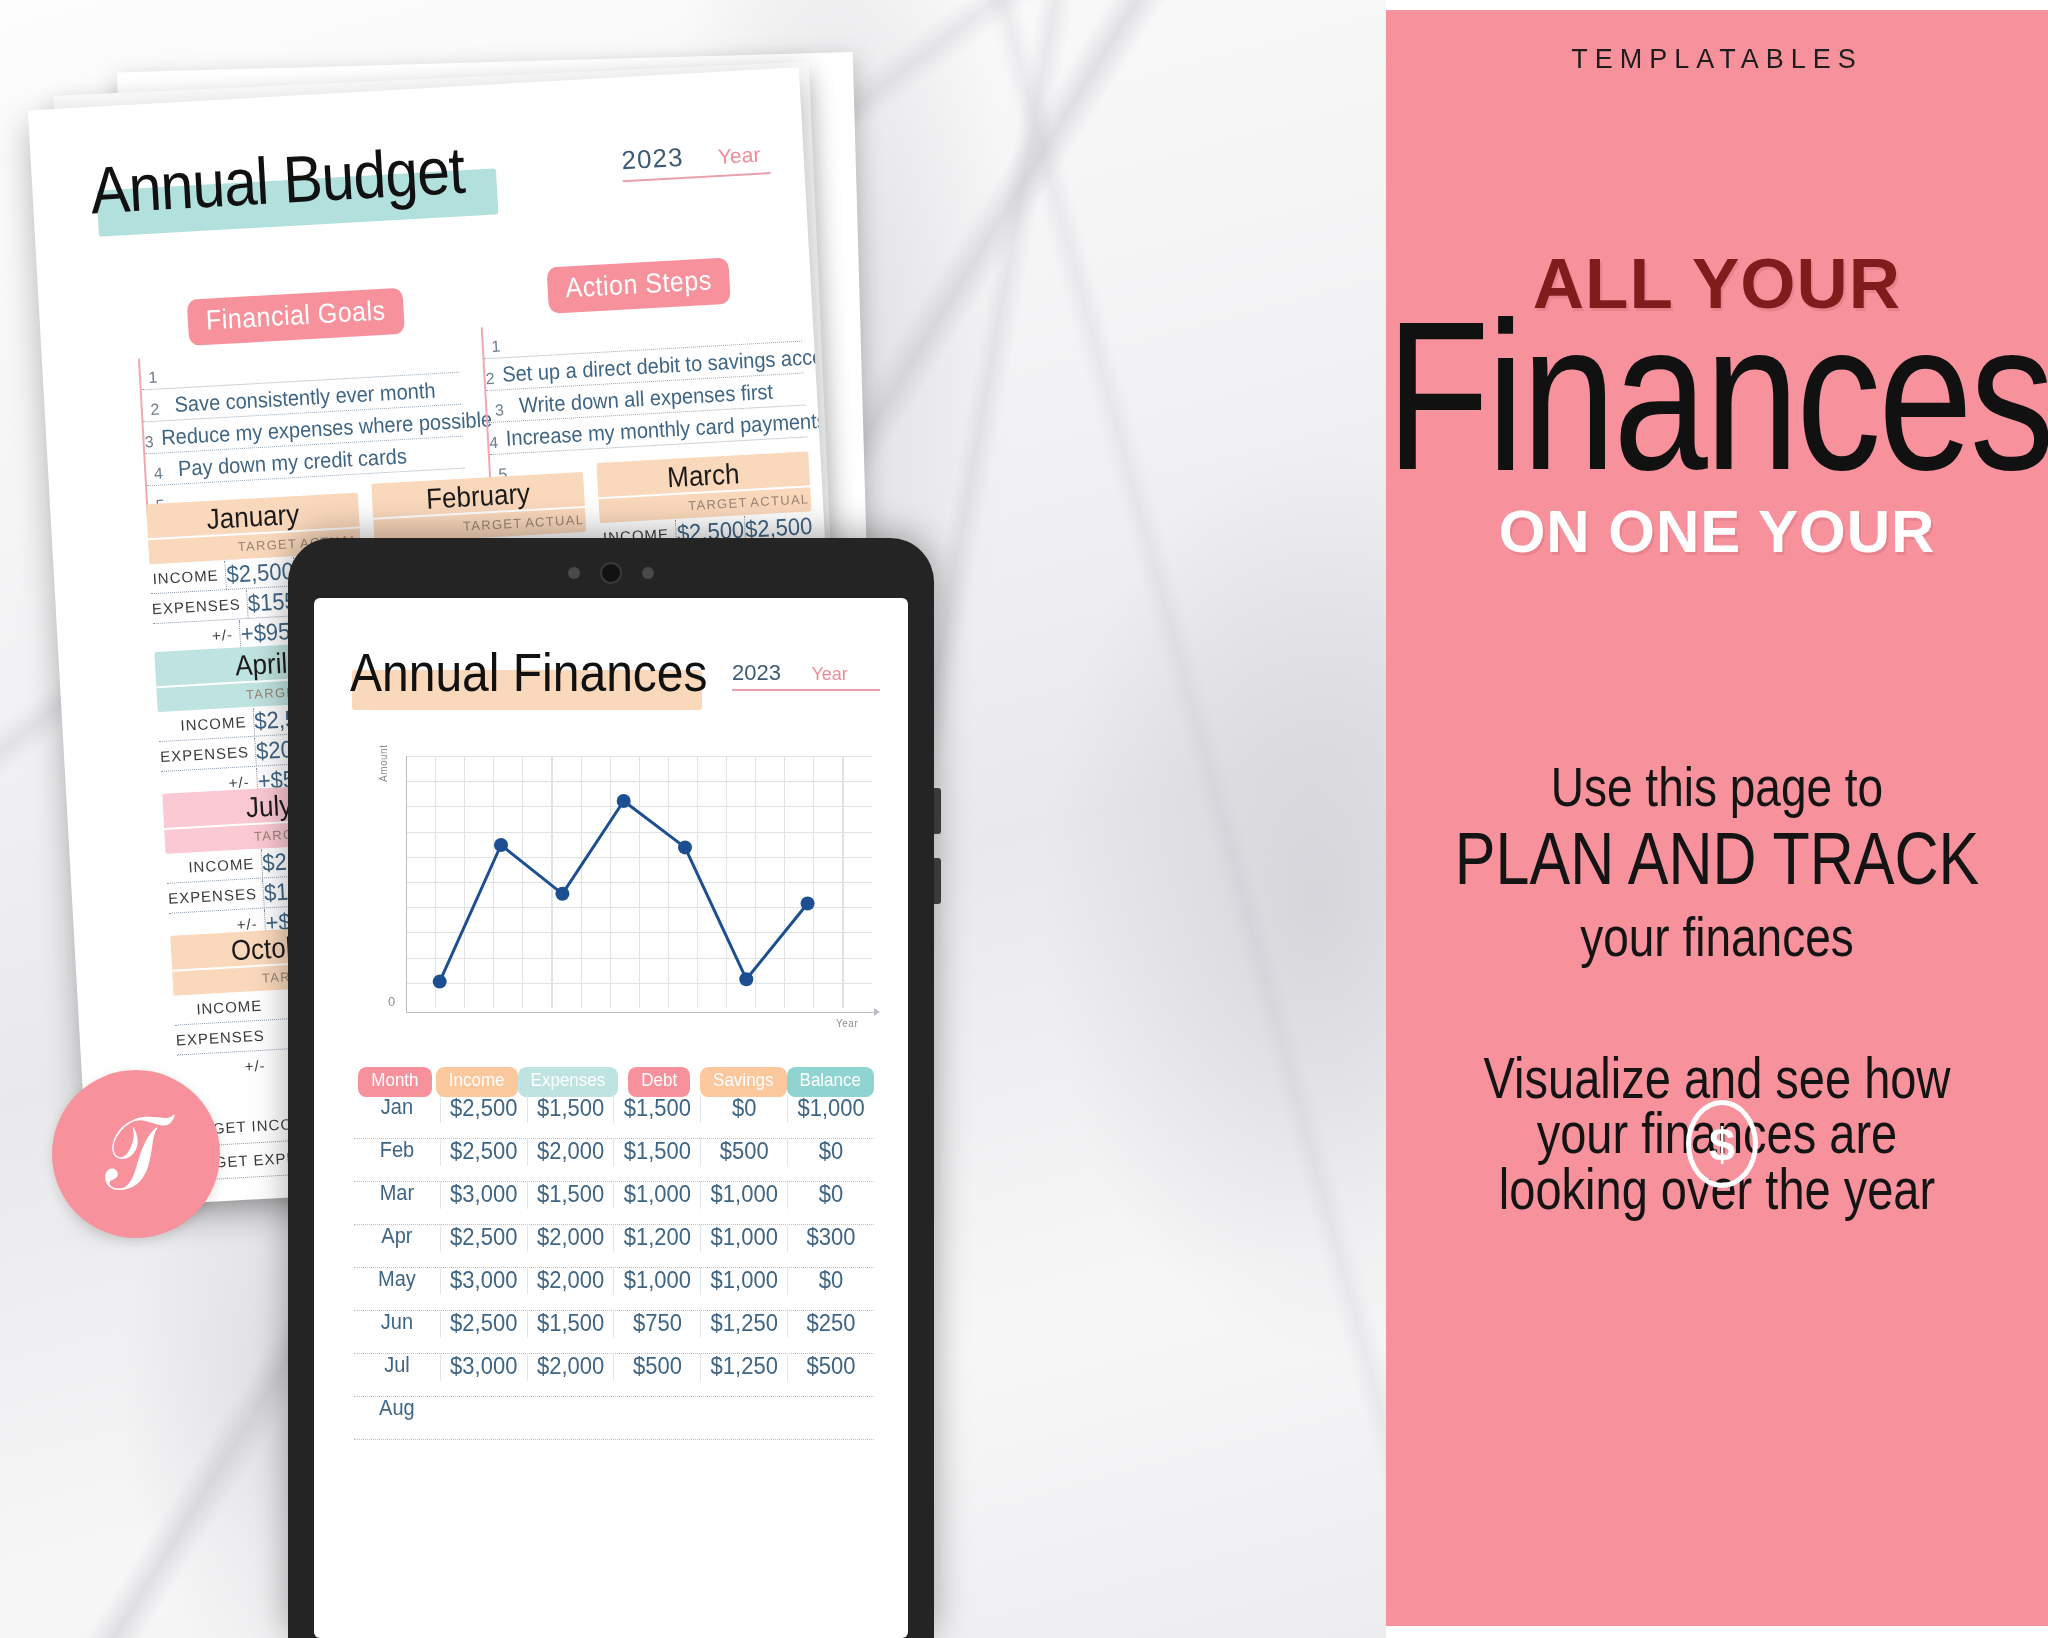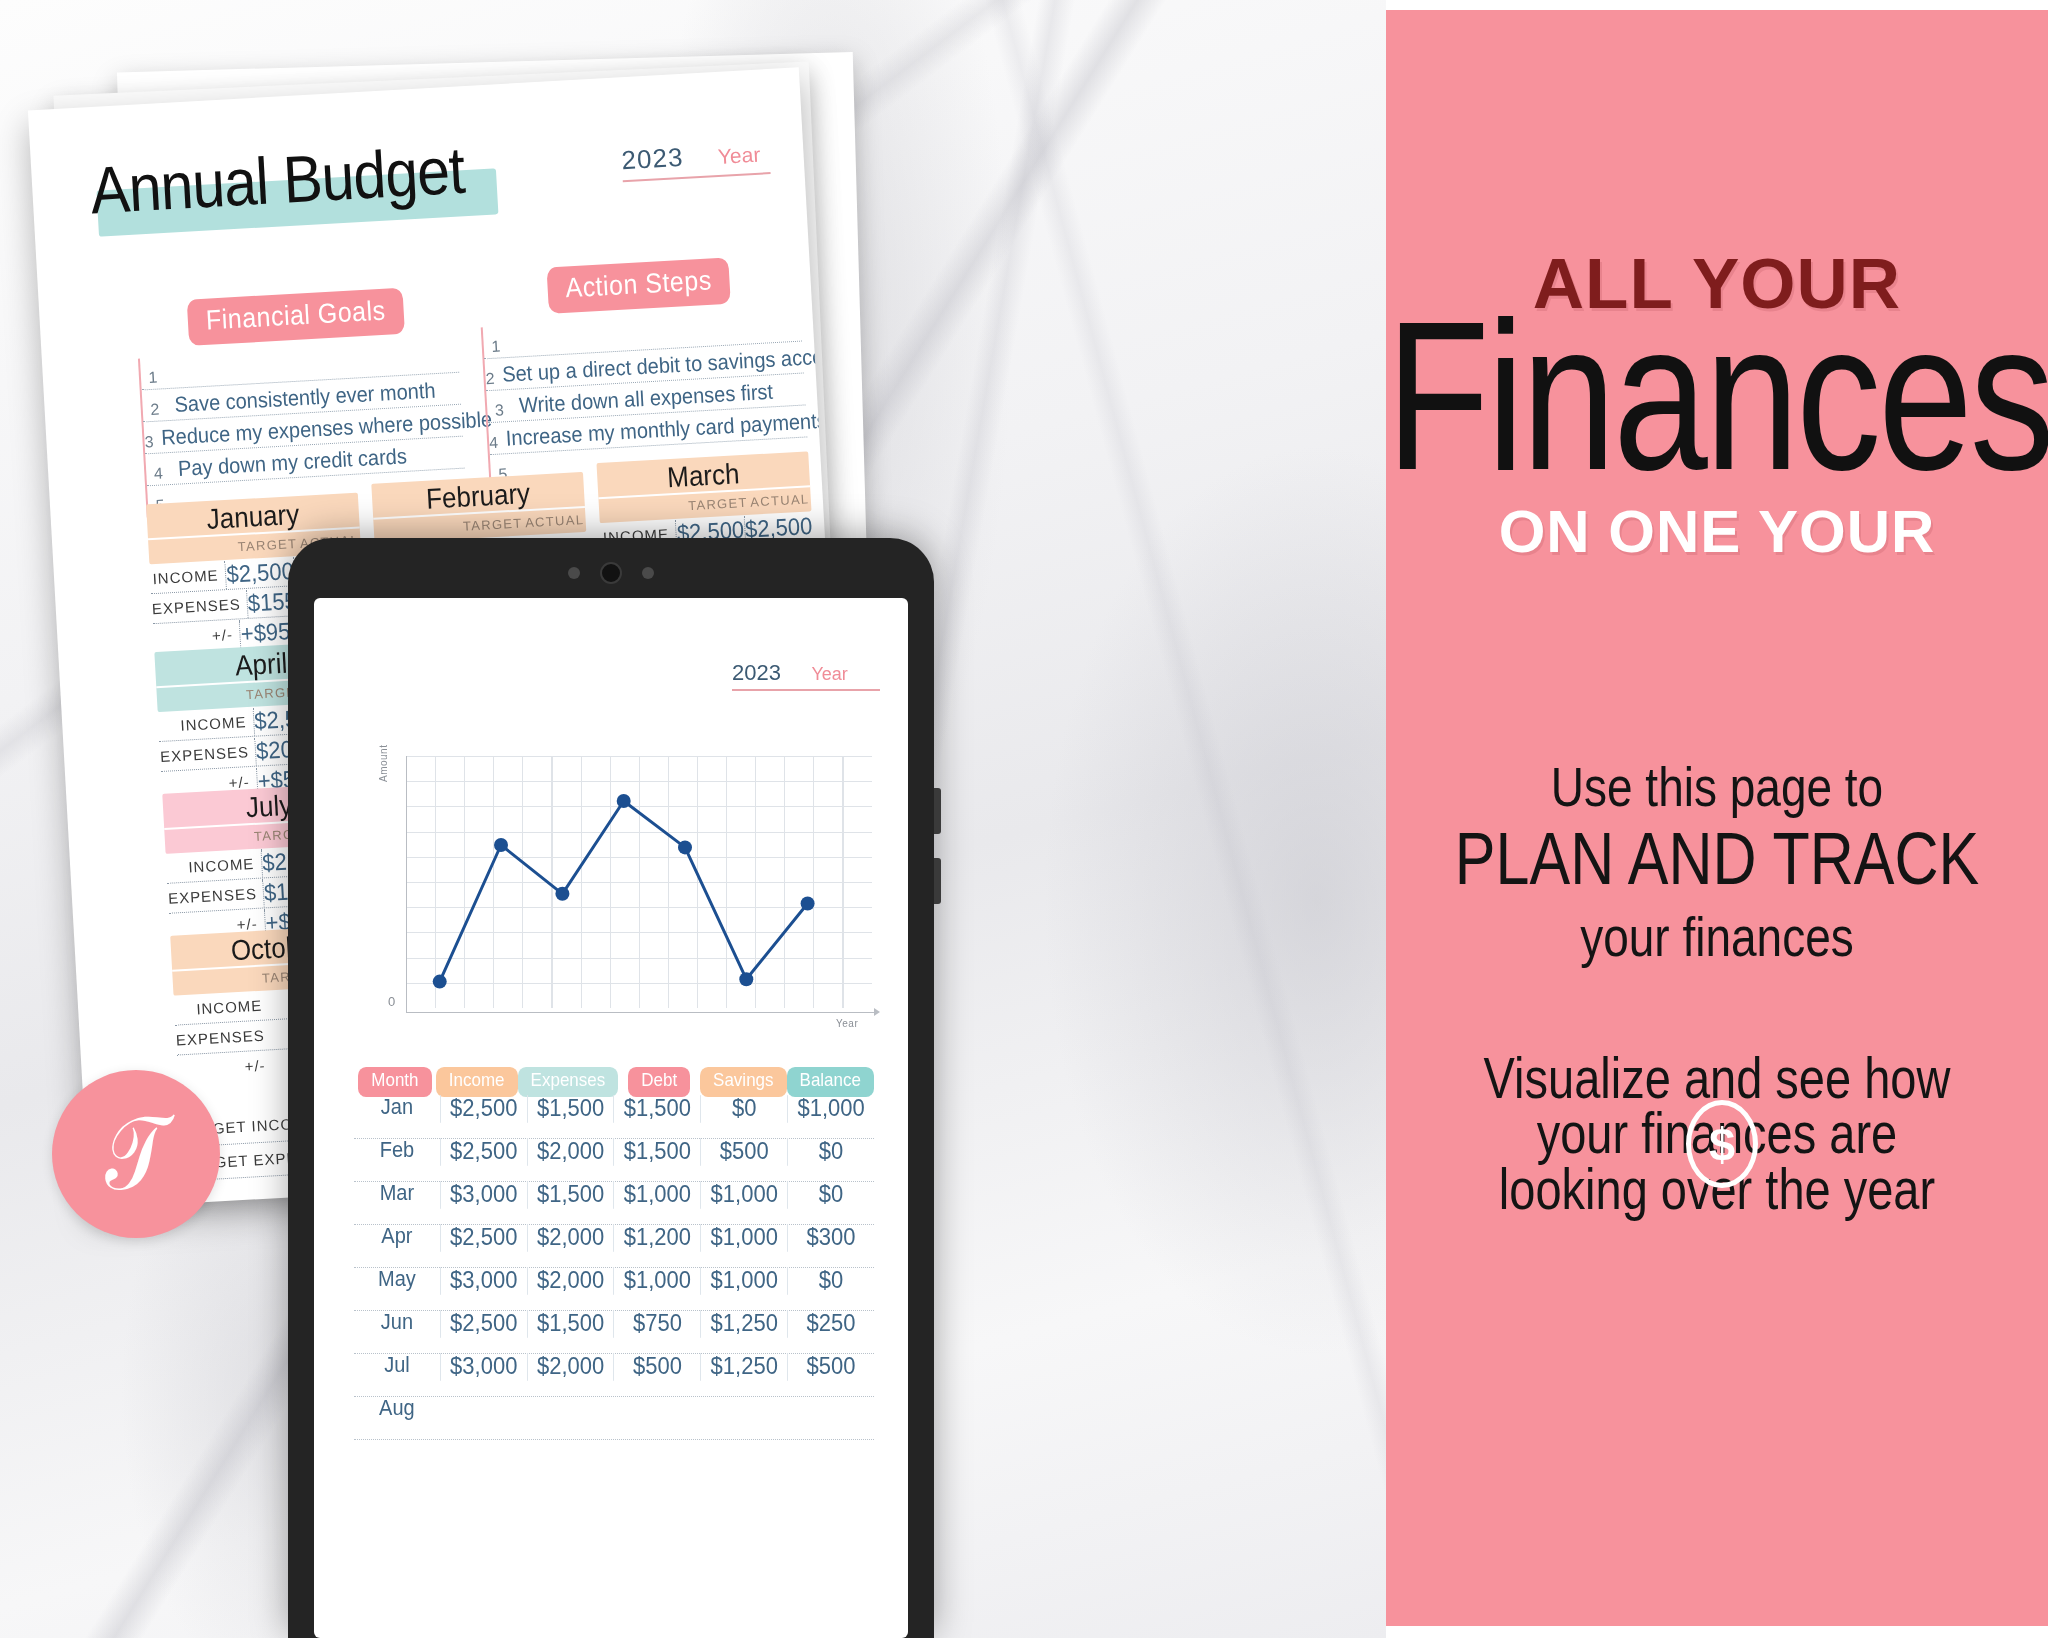--- a/index.html
+++ b/index.html
@@ -472,20 +472,24 @@
 
   <div class="tablet">
     <div class="cam-row">
       <span class="cam"></span>
       <span class="cam big"></span>
       <span class="cam"></span>
     </div>
 
     <div class="screen">
 
+      <div class="t-title-wrap">
+        <div class="t-title-hl"></div>
+        <div class="t-title">Annual Finances</div>
+      </div>
 
       <div class="t-year">
         <span class="yr">2023</span>
         <span class="yrlbl">Year</span>
         <div class="ul"></div>
       </div>
 
       <div class="chart-box">
         <div class="chart-grid"></div>
         <div class="chart-axis-y"></div>
@@ -583,20 +587,21 @@
           </div>
       </div>
 
     </div>
   </div>
 
   <div class="pink-panel"></div>
   <div class="pink-border-top"></div>
   <div class="pink-border-bottom"></div>
 
+  <div class="brandline">TEMPLATABLES</div>
 
   <div class="headline-wrap">
     <div class="hl-all">ALL YOUR</div>
     <div class="hl-fin">Finances</div>
     <div class="hl-onepage">ON ONE YOUR</div>
   </div>
 
   <div class="para para-2">
     <div class="ln p2-l">Visualize and see how</div>
     <div class="ln p2-l">your finances are</div>

